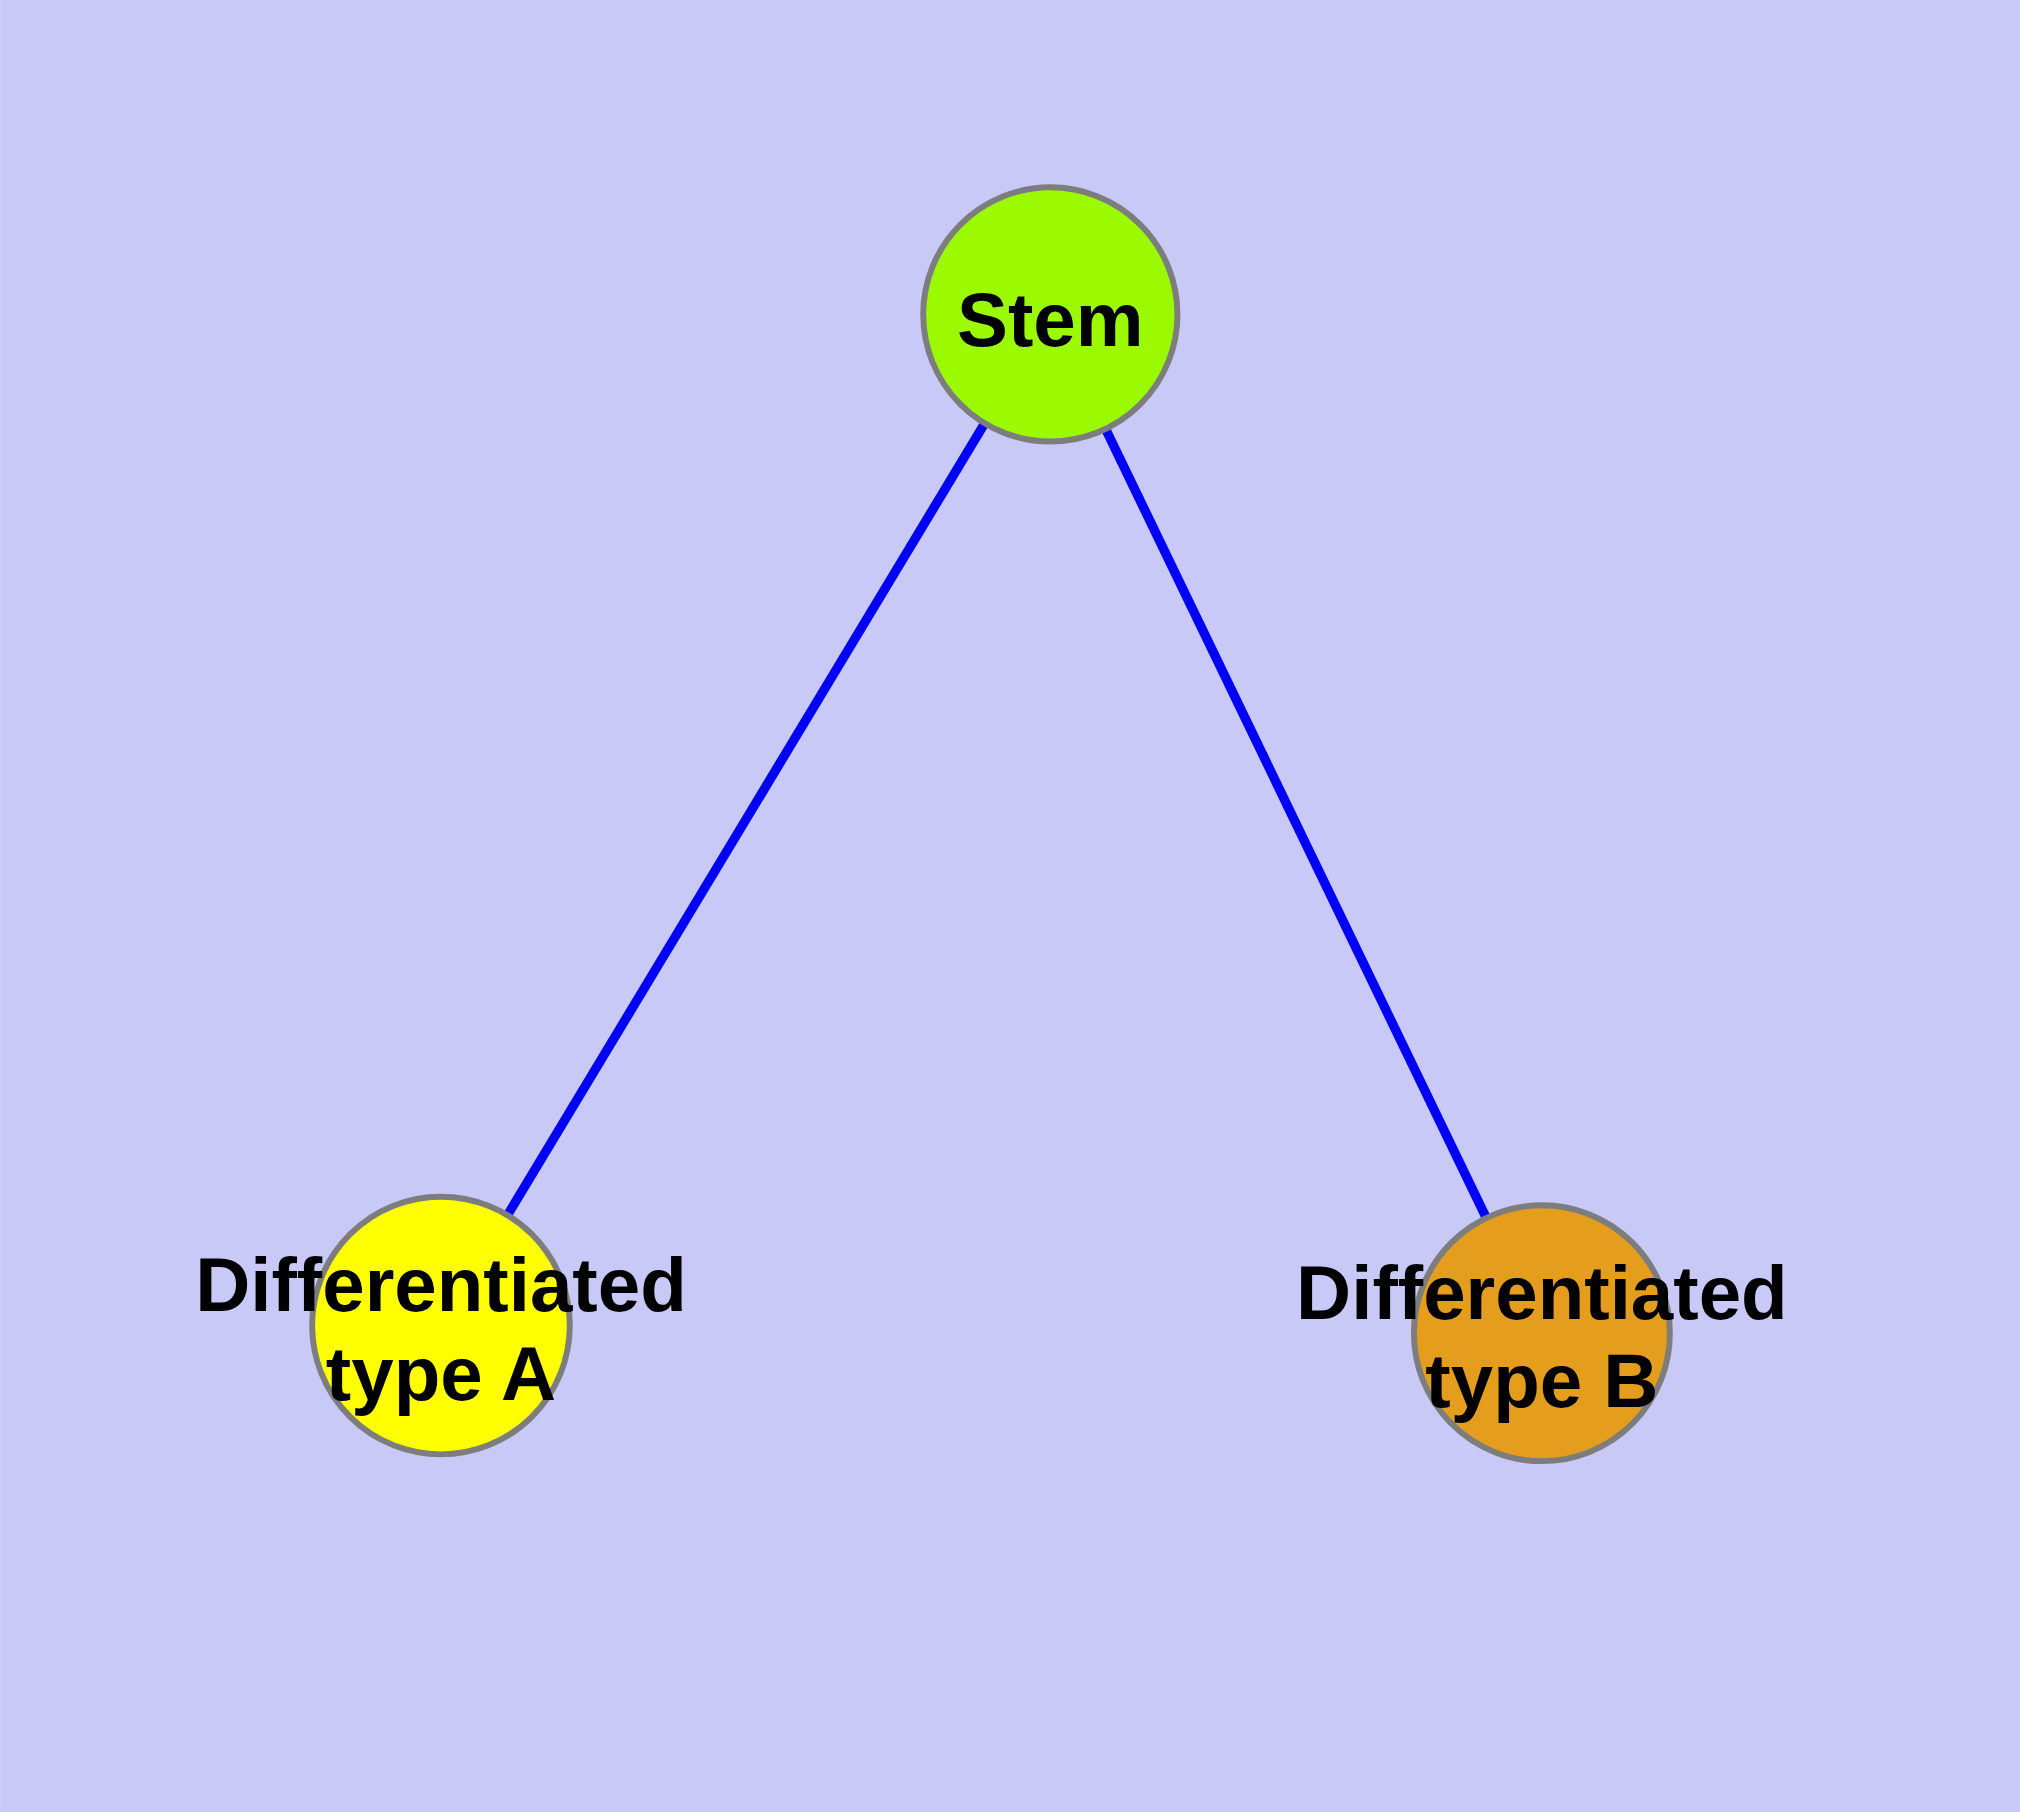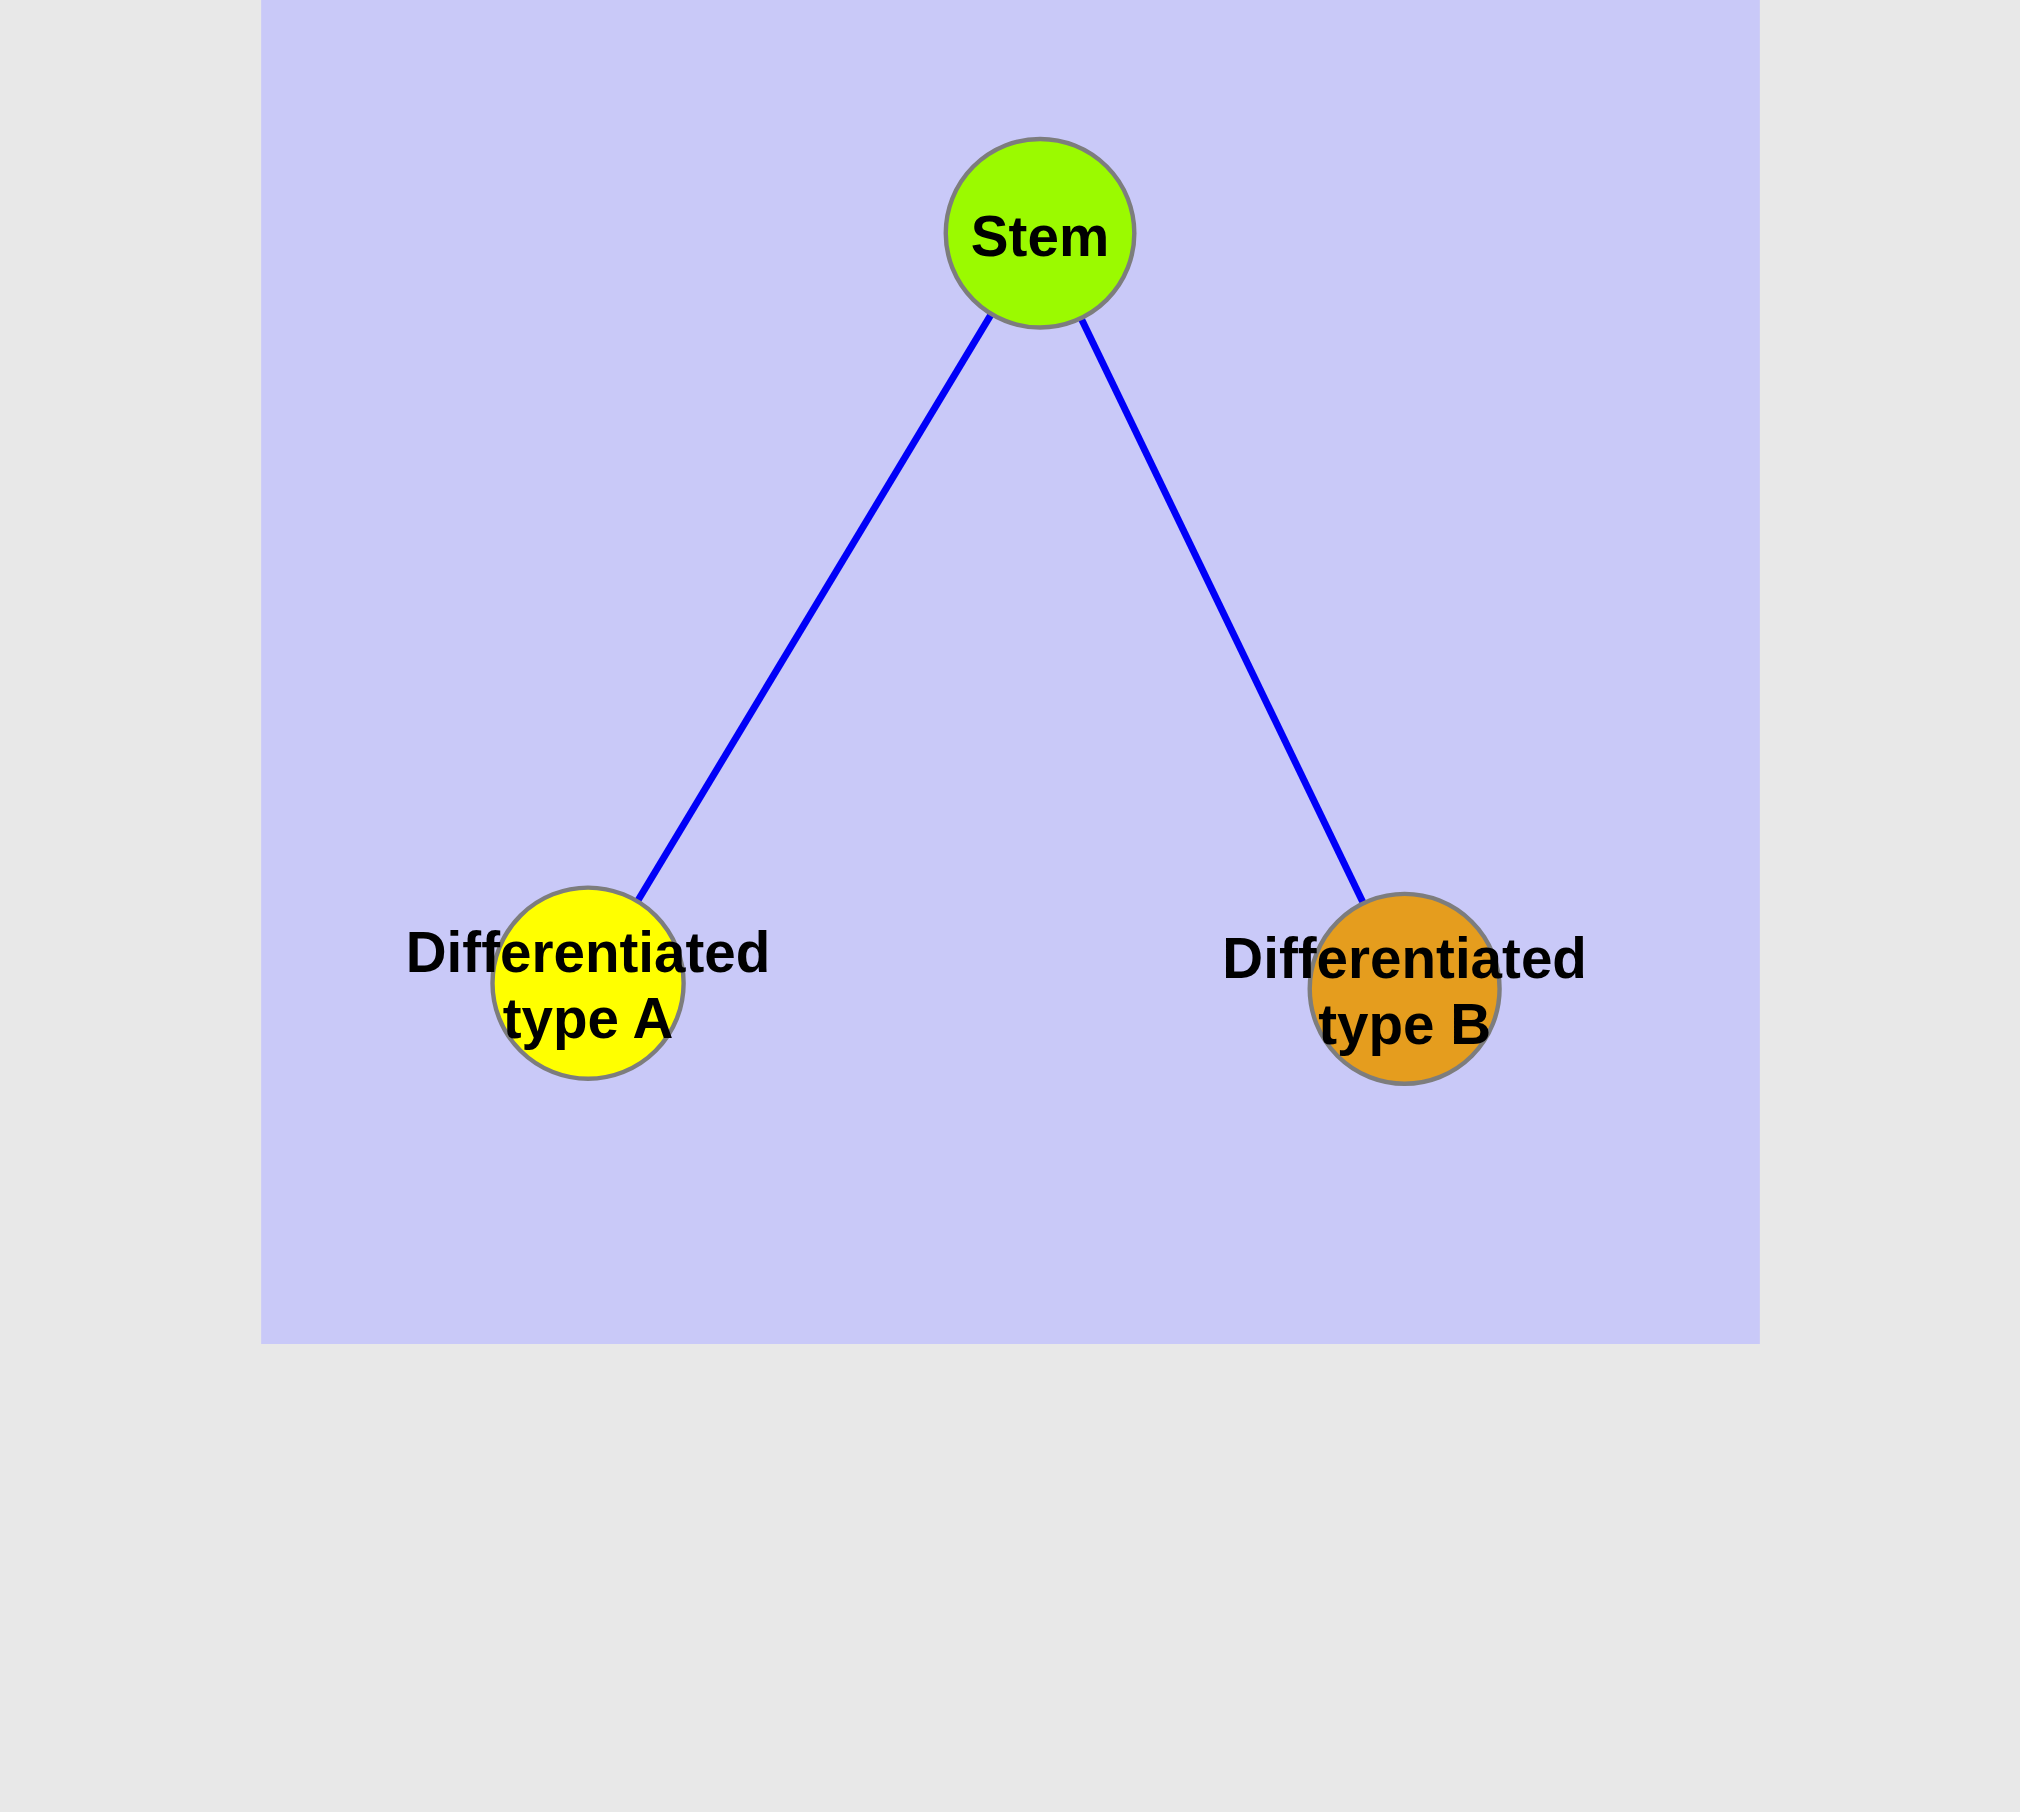--- a/index.html
+++ b/index.html
@@ -2,21 +2,21 @@
 <html style="font-size:13.6px"><head>
 <meta charset="utf-8">
 <style>
   html, body {
     margin: 0;
     padding: 0;
     background: #e8e8e8;
   }
   .stage {
     width: 2021px;
-    height: 1344px;
+    height: 1812px;
     position: relative;
     overflow: hidden;
   }
   .stage svg {
     display: block;
     width: 100%;
     height: 100%;
   }
   .edge {
     stroke-width: 11;

